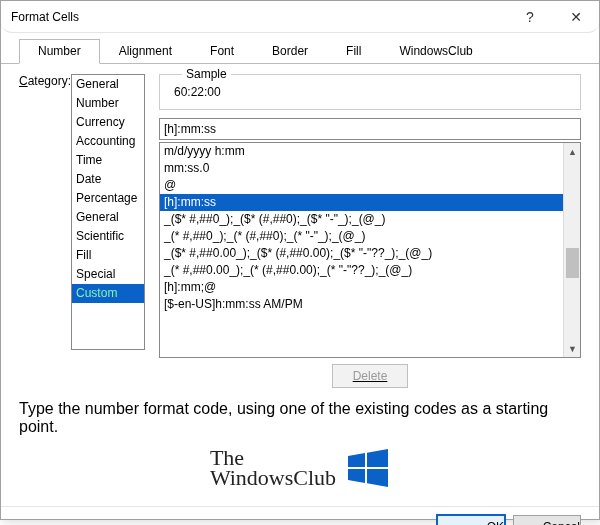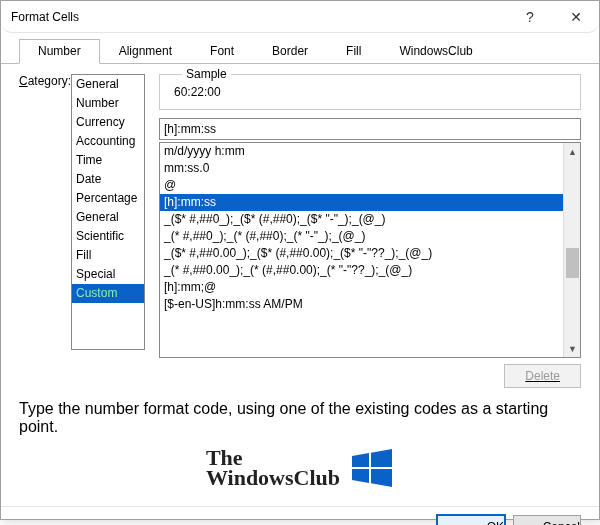--- a/index.html
+++ b/index.html
@@ -167,21 +167,21 @@
   }
   .scroll-btn.down { position:absolute; bottom:0; }
   .scroll-thumb {
     position:absolute;
     left:2px; width:13px;
     background:#c0c0c0;
     top: 105px; height: 30px;
   }
   .delete-row {
     display: flex;
-    justify-content: flex-end;
+    justify-content: center;
     padding: 6px 0 0 0;
     text-decoration: underline;
   }
   .btn-delete {
     padding: 4px 20px;
     border: 1px solid #bfbfbf;
     background: #f2f2f2;
     color: #9a9a9a;
     font-family: inherit;
     font-size: 12px;
@@ -195,21 +195,21 @@
     align-items:center;
     justify-content:center;
     gap:10px;
     padding: 4px 0 10px 0;
     color:#222;
   }
   .watermark .wm-text {
     font-family: Georgia, 'Times New Roman', serif;
     font-size: 22px;
     line-height: 0.9;
-    font-weight: 700;
+    font-weight: 400;
     text-align: left;
   }
   .wm-logo svg { display:block; }
   .footer {
     display:flex;
     justify-content:flex-end;
     gap:8px;
     padding: 8px 18px 14px 18px;
     border-top: 1px solid #e5e5e5;
   }

